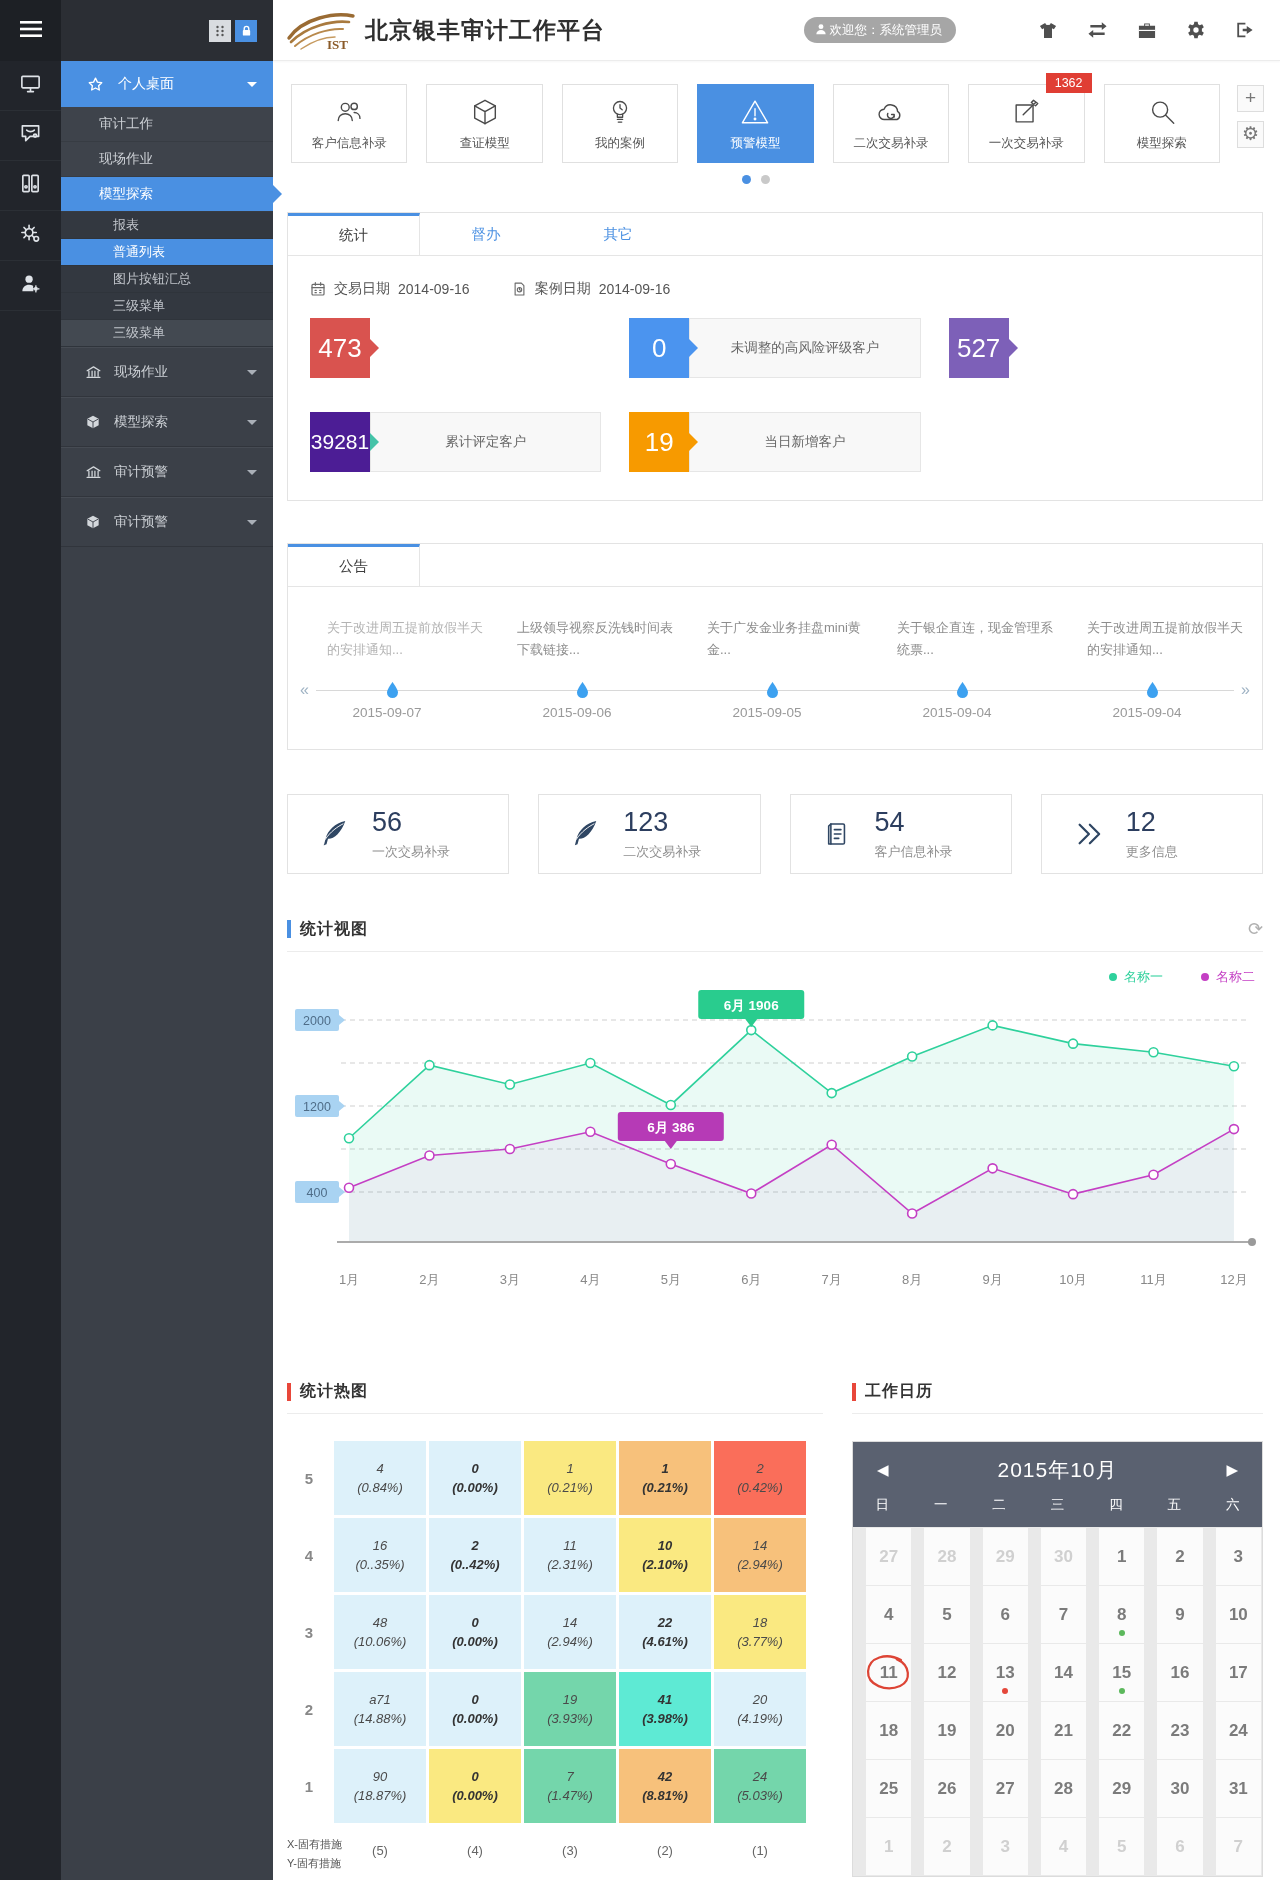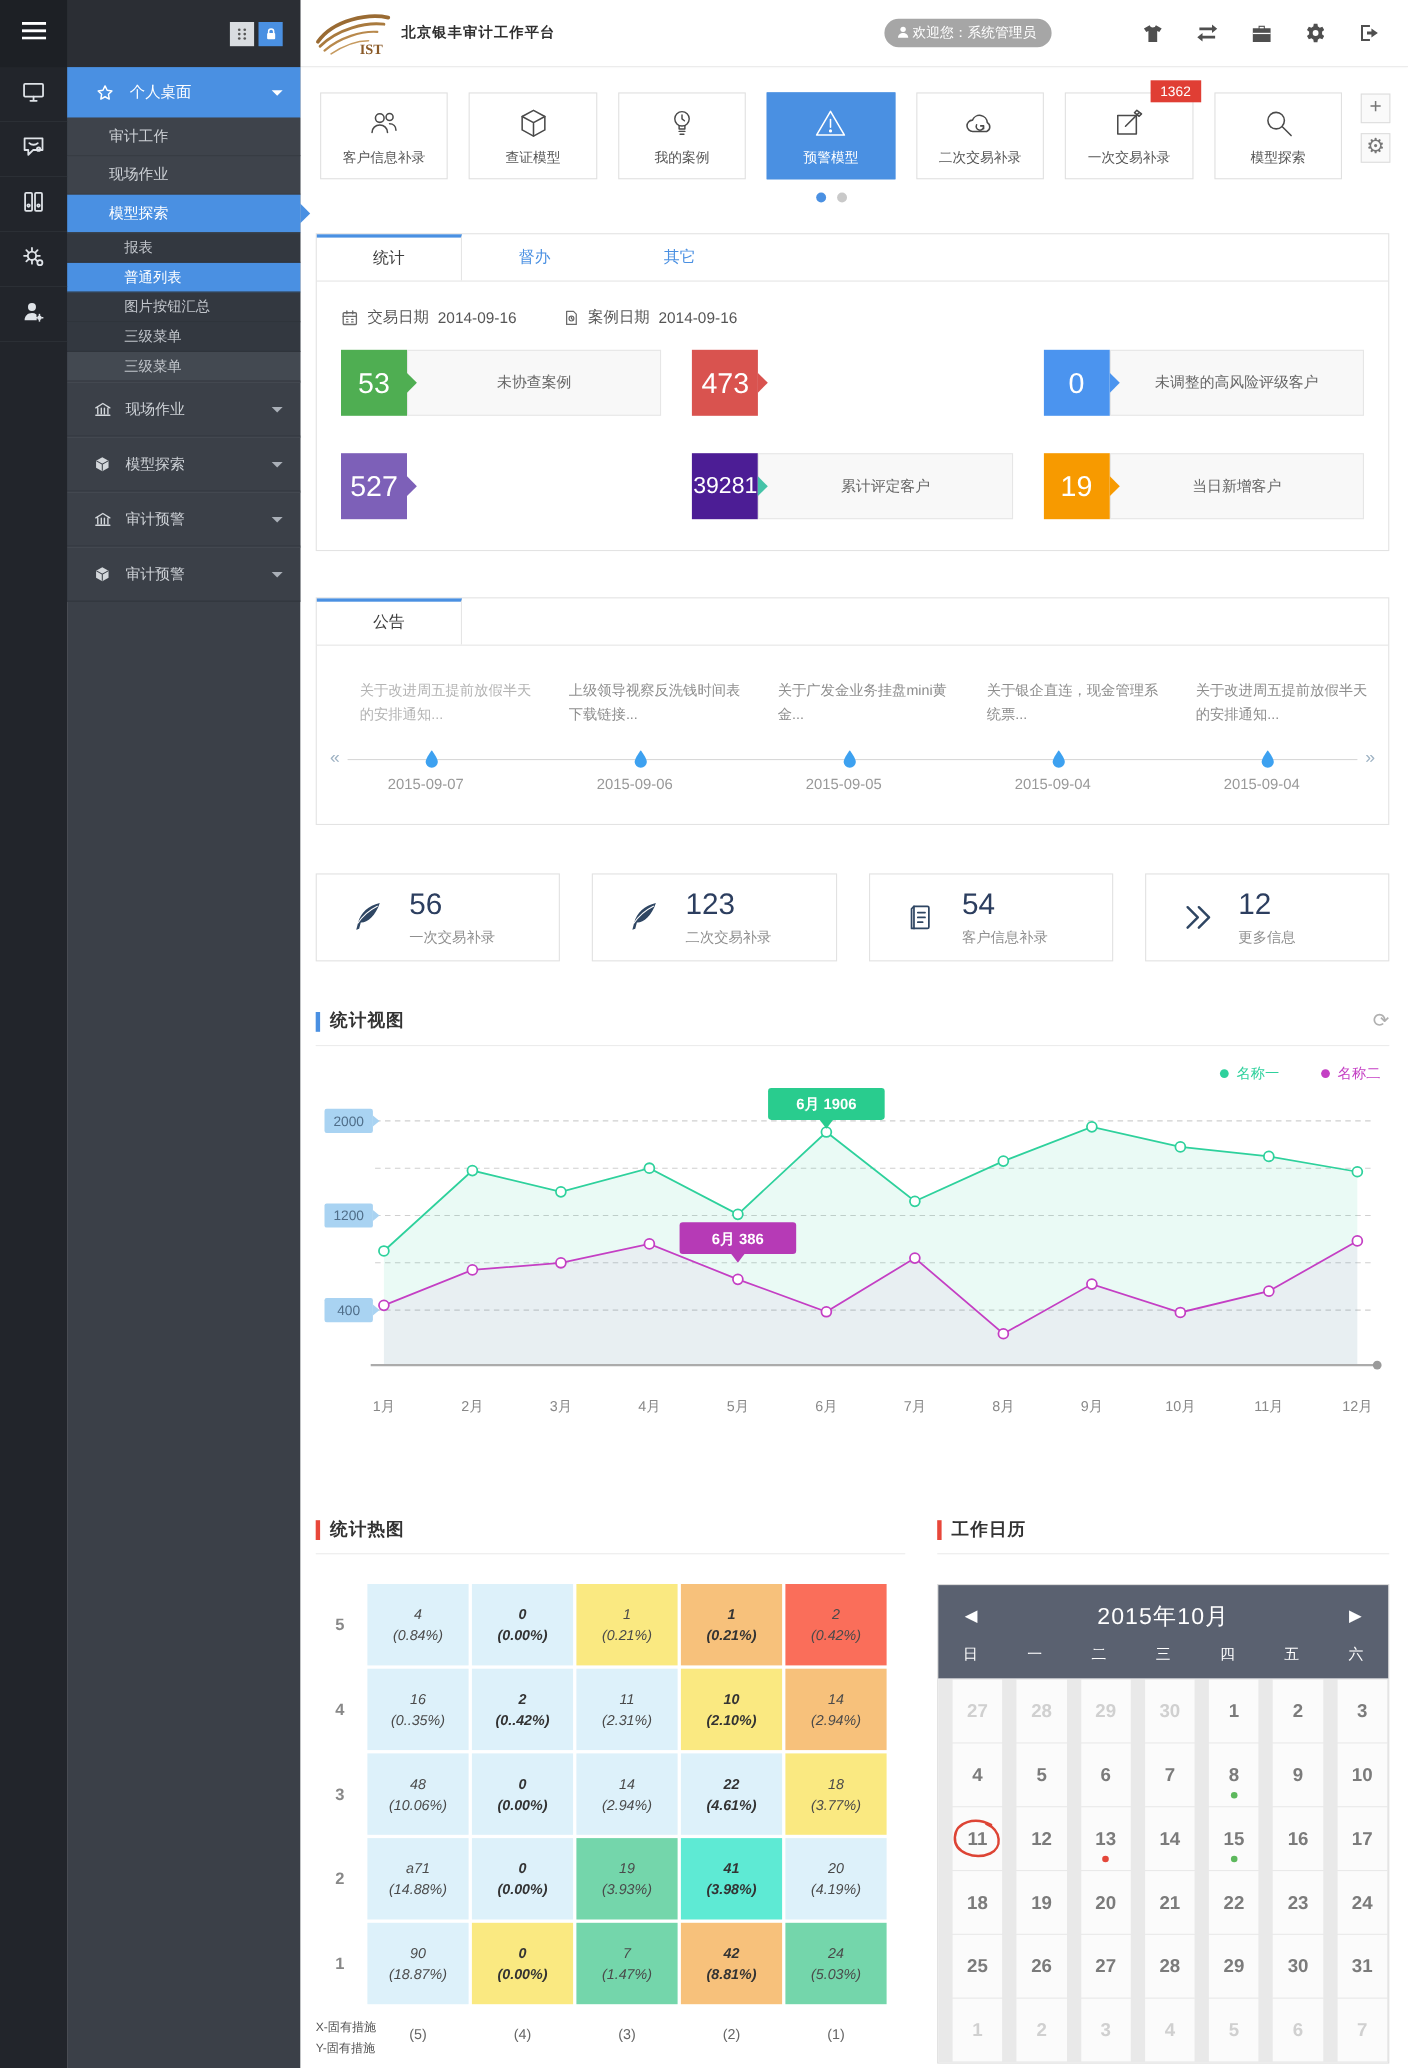--- a/index.html
+++ b/index.html
@@ -33,21 +33,21 @@
   .mi-l2.hover { background:#434951; }
   .mi-group { height:50px; padding-left:24px; background:#3b4048; border-top:1px solid #464b53; border-bottom:1px solid #31353c; }
   .mi-group .gic { width:17px; margin-right:12px; display:flex; color:#d3d7db; }
   .caret { position:absolute; right:16px; top:50%; margin-top:-2px; border:5px solid transparent; border-top:5px solid #aab0b8; }
   .mi-head .caret { border-top-color:#fff; }
 
   
   .main { margin-left:273px; width:1007px; }
   .tophead { height:61px; display:flex; align-items:center; padding:0 26px 0 10px; border-bottom:1px solid #ececec; box-shadow:0 1px 2px rgba(0,0,0,.04); }
   .logo { display:flex; align-items:flex-end; cursor:pointer; }
-  .app-title { font-size:13px; font-weight:bold; color:#2f2f2f; margin-left:8px; letter-spacing:1px; }
+  .app-title { font-size:23px; font-weight:bold; color:#2f2f2f; margin-left:8px; letter-spacing:1px; }
   .hspace { flex:1; }
   .userpill { background:#a6a6a6; color:#fff; border-radius:14px; height:26px; display:flex; align-items:center; gap:2px; padding:0 14px 0 10px; font-size:12.5px; cursor:pointer; }
   .head-icons { display:flex; align-items:center; gap:29px; margin-left:34px; color:#4f4f4f; }
   .head-icons .hi { cursor:pointer; display:flex; }
 
   
   .toolbar { position:relative; padding:23px 60px 0 18px; }
   .tb-row { display:flex; gap:19px; }
   .tb-card { position:relative; width:118px; height:79px; border:1px solid #e0e0e0; background:#fff; display:flex; flex-direction:column; align-items:center; justify-content:center; gap:7px; color:#555; cursor:pointer; }
   .tb-card .tbi { height:32px; display:flex; align-items:center; color:#4a4a4a; }
@@ -480,25 +480,20 @@
                 <path d="M5 2.5h10l4 4v15H5z"></path>
                 <circle cx="12" cy="13" r="3.5"></circle>
                 <path d="M12 11v2l1.5 1"></path>
               </svg>
             </span>
           <span>案例日期</span>
           <span>2014-09-16</span>
         </span>
       </div>
       <div class="stats">
-        <div class="stat" data-color="green">
-          <span class="sbadge">53</span>
-            <span class="sarrow"></span>
-          <span class="scard">未协查案例</span>
-        </div>
         <div class="stat" data-color="red">
           <span class="sbadge">473</span>
             <span class="sarrow"></span>
         </div>
         <div class="stat" data-color="blue">
           <span class="sbadge">0</span>
             <span class="sarrow"></span>
           <span class="scard">未调整的高风险评级客户</span>
         </div>
         <div class="stat" data-color="purple">

